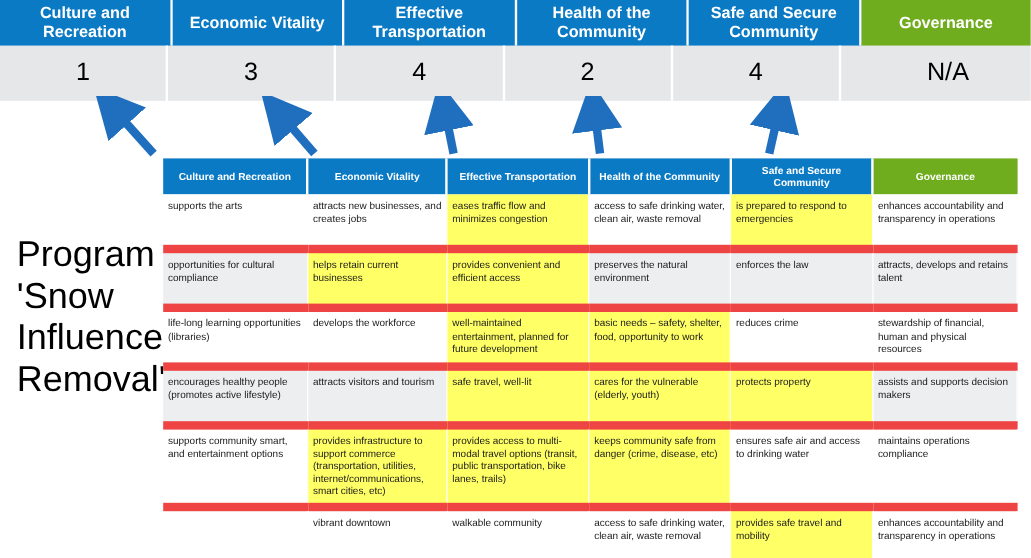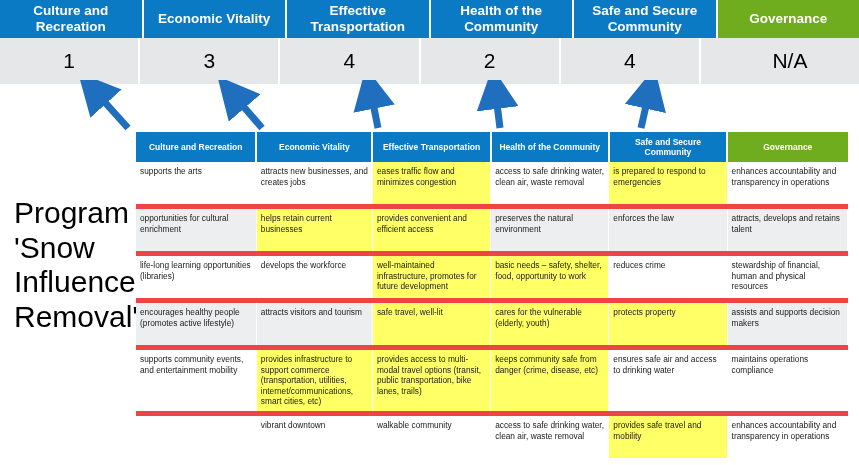--- a/index.html
+++ b/index.html
@@ -122,21 +122,21 @@
     border-right: none;
   }
   #matrix td {
     background: #ffffff;
     color: #1a1a1a;
     font-size: 8.3px;
     line-height: 1.28;
     padding: 4px 4px;
     vertical-align: top;
     border-right: 1px solid #ffffff;
-    border-bottom: 5px solid #ef4444;
+    border-bottom: 7px solid #ef4444;
     height: 34px;
   }
   #matrix tr:nth-child(odd) td { background: #ffffff; }
   #matrix tr.alt td { background: #eceeef; }
   #matrix td.hl { background: #ffff66 !important; }
   #matrix td.empty-white { background: #ffffff !important; }
 
   #matrix tbody tr:last-child td {
     border-bottom: none;
   }
@@ -207,45 +207,45 @@
   <tbody id="matrix-body">
       <tr>
         <td>supports the arts</td>
         <td>attracts new businesses, and creates jobs</td>
         <td class="hl">eases traffic flow and minimizes congestion</td>
         <td>access to safe drinking water, clean air, waste removal</td>
         <td class="hl">is prepared to respond to emergencies</td>
         <td>enhances accountability and transparency in operations</td>
       </tr>
       <tr class="alt">
-        <td>opportunities for cultural enrichment</td>
+        <td>opportunities for cultural compliance</td>
         <td class="hl">helps retain current businesses</td>
         <td class="hl">provides convenient and efficient access</td>
         <td>preserves the natural environment</td>
         <td>enforces the law</td>
         <td>attracts, develops and retains talent</td>
       </tr>
       <tr>
         <td>life-long learning opportunities (libraries)</td>
         <td>develops the workforce</td>
-        <td class="hl">well-maintained infrastructure, promotes for future development</td>
+        <td class="hl">well-maintained entertainment, planned for future development</td>
         <td class="hl">basic needs – safety, shelter, food, opportunity to work</td>
         <td>reduces crime</td>
         <td>stewardship of financial, human and physical resources</td>
       </tr>
       <tr class="alt">
         <td>encourages healthy people (promotes active lifestyle)</td>
         <td>attracts visitors and tourism</td>
         <td class="hl">safe travel, well-lit</td>
         <td class="hl">cares for the vulnerable (elderly, youth)</td>
         <td class="hl">protects property</td>
         <td>assists and supports decision makers</td>
       </tr>
       <tr>
-        <td>supports community events, and entertainment mobility</td>
+        <td>supports community smart, and entertainment options</td>
         <td class="hl">provides infrastructure to support commerce (transportation, utilities, internet/communications, smart cities, etc)</td>
         <td class="hl">provides access to multi-modal travel options (transit, public transportation, bike lanes, trails)</td>
         <td class="hl">keeps community safe from danger (crime, disease, etc)</td>
         <td>ensures safe air and access to drinking water</td>
         <td>maintains operations compliance</td>
       </tr>
       <tr>
         <td class="empty-white"></td>
         <td>vibrant downtown</td>
         <td>walkable community</td>

